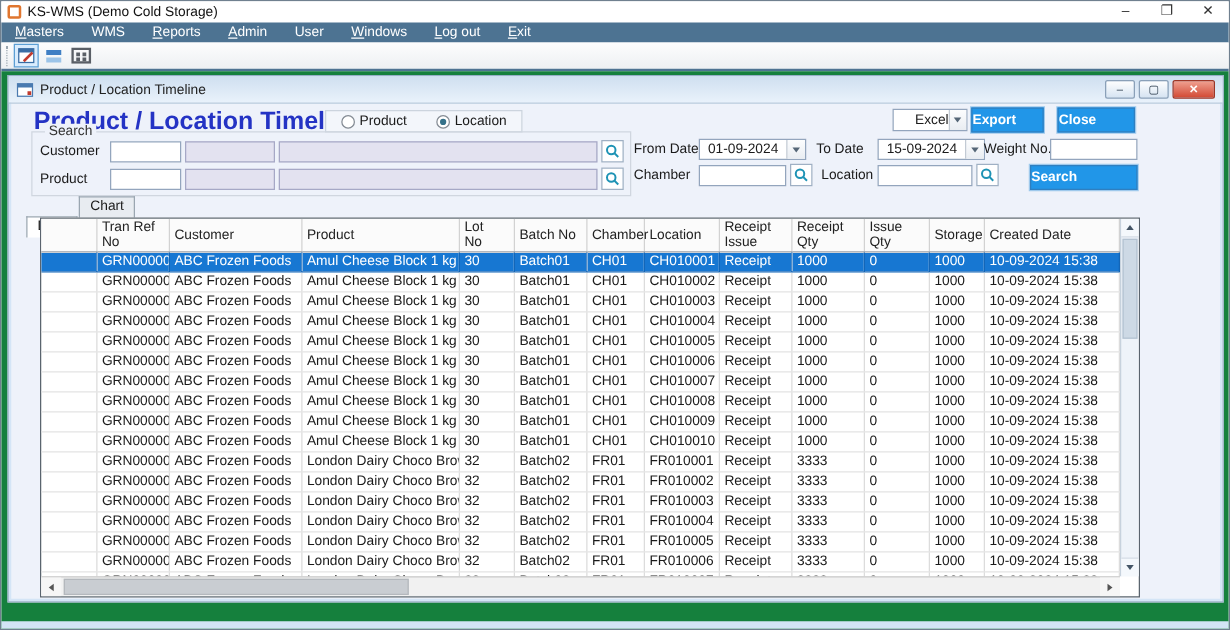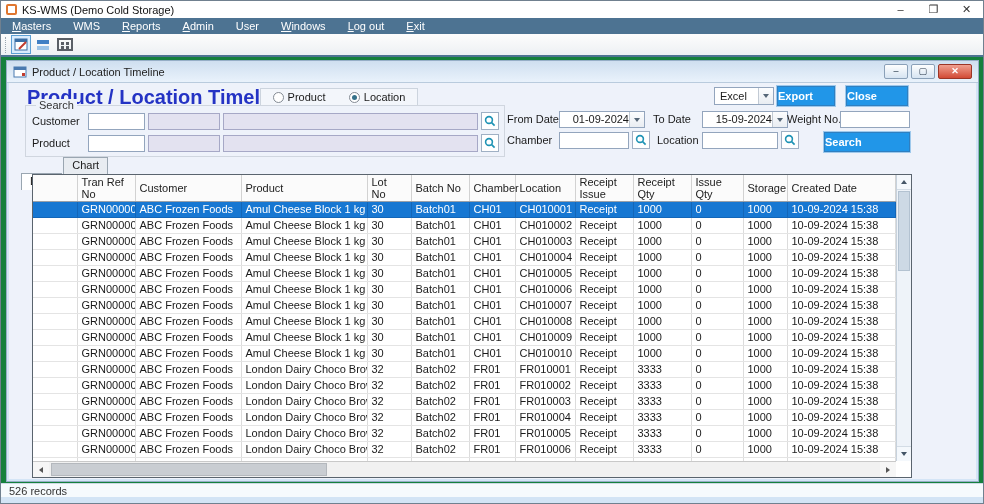--- a/index.html
+++ b/index.html
@@ -40,30 +40,30 @@
   .cwin-close{background:linear-gradient(#f0a090,#d24a35);color:#fff;border-color:#9c3526;width:34px;font-weight:bold;}
   
   .heading{position:absolute;left:20px;top:25px;font-size:20px;font-weight:bold;color:var(--heading,#2433c4);}
   .mode-group{position:absolute;left:253px;top:27px;width:158px;height:18px;border:1px solid #ccd4de;
     display:flex;align-items:center;justify-content:space-around;background:#f3f6fb;}
   .radio-opt{display:flex;align-items:center;}
   .radio{width:11px;height:11px;border:1px solid #848b94;border-radius:50%;background:#fff;margin-right:4px;position:relative;}
   .radio.checked::after{content:'';position:absolute;inset:2px;background:#35718a;border-radius:50%;}
   .combo{position:absolute;height:18px;background:#fff;border:1px solid #93a5bd;display:flex;}
   .combo-text{flex:1;line-height:16px;padding-left:5px;}
-  .combo-text.center{text-align:right;padding-left:0;}
+  .combo-text.center{text-align:center;padding-left:0;}
   .combo-arrow{width:15px;border-left:1px solid #c2cad4;background:linear-gradient(#fcfdfe,#e9edf2);
     display:flex;align-items:center;justify-content:center;}
   .tri-down{width:0;height:0;border-left:3px solid transparent;border-right:3px solid transparent;border-top:4px solid #567;}
   .btn{position:absolute;height:20px;background:var(--accent,#2196e8);color:#fff;font-weight:bold;
     text-align:left;line-height:18px;border:1px solid #2f7fc0;box-shadow:0 0 0 1px #9ec9ec;}
   .btn-export{left:770px;top:25px;width:58px;}
   .btn-close{left:839px;top:25px;width:62px;}
   .btn-search{left:817px;top:71px;width:86px;}
-  .excel-combo{left:707px;top:26px;width:60px;}
+  .excel-combo{left:707px;top:26px;width:60px;padding-left:12px;}
   
   .search-group{position:absolute;left:18px;top:44px;width:480px;height:52px;border:1px solid #d0d6df;}
   .legend{position:absolute;top:-7px;left:10px;background:#eef2fa;padding:0 3px;color:#333;}
   .sg-row{position:absolute;left:6px;display:flex;align-items:center;}
   .sg-row1{top:6px;}
   .sg-row2{top:28px;}
   .sg-label{width:56px;}
   .field{height:17px;border:1px solid #93a5bd;background:#fff;}
   .field.ro{background:#e3e2f0;border-color:#a6a8c6;}
   .f1{width:57px;}
@@ -570,17 +570,14 @@
             <span class="tri-left"></span>
           </div>
         <div class="hs-thumb"></div>
         <div class="hs-btn right">
             <span class="tri-right"></span>
           </div>
       </div>
     </div>
   </div>
 
-  <div class="statusbar">
-    <span>526 records</span>
-  </div>
   <div class="bottom-strip"></div>
 </div>
 
 </body></html>

